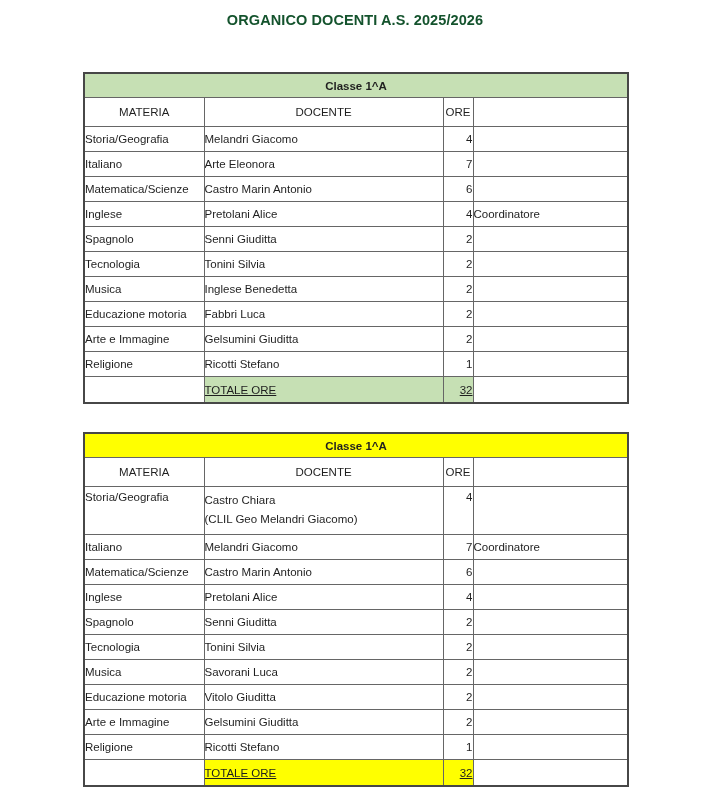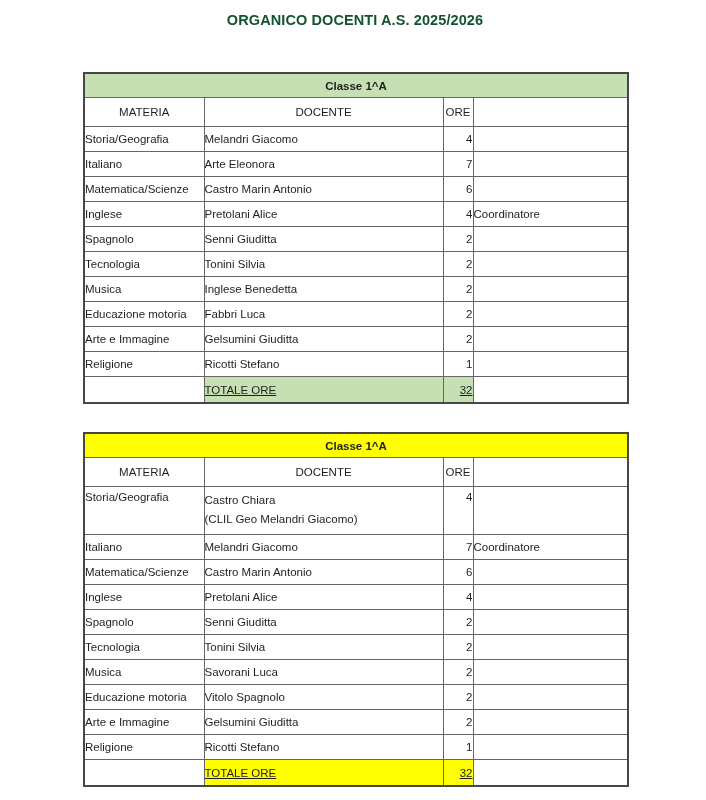--- a/index.html
+++ b/index.html
@@ -219,21 +219,21 @@
         <td class="c-note"></td>
       </tr>
       <tr class="data">
         <td class="c-mat">Musica</td>
         <td class="c-doc">Savorani Luca</td>
         <td class="c-ore">2</td>
         <td class="c-note"></td>
       </tr>
       <tr class="data">
         <td class="c-mat">Educazione motoria</td>
-        <td class="c-doc">Vitolo Spagnolo</td>
+        <td class="c-doc">Vitolo Giuditta</td>
         <td class="c-ore">2</td>
         <td class="c-note"></td>
       </tr>
       <tr class="data">
         <td class="c-mat">Arte e Immagine</td>
         <td class="c-doc">Gelsumini Giuditta</td>
         <td class="c-ore">2</td>
         <td class="c-note"></td>
       </tr>
       <tr class="data">

